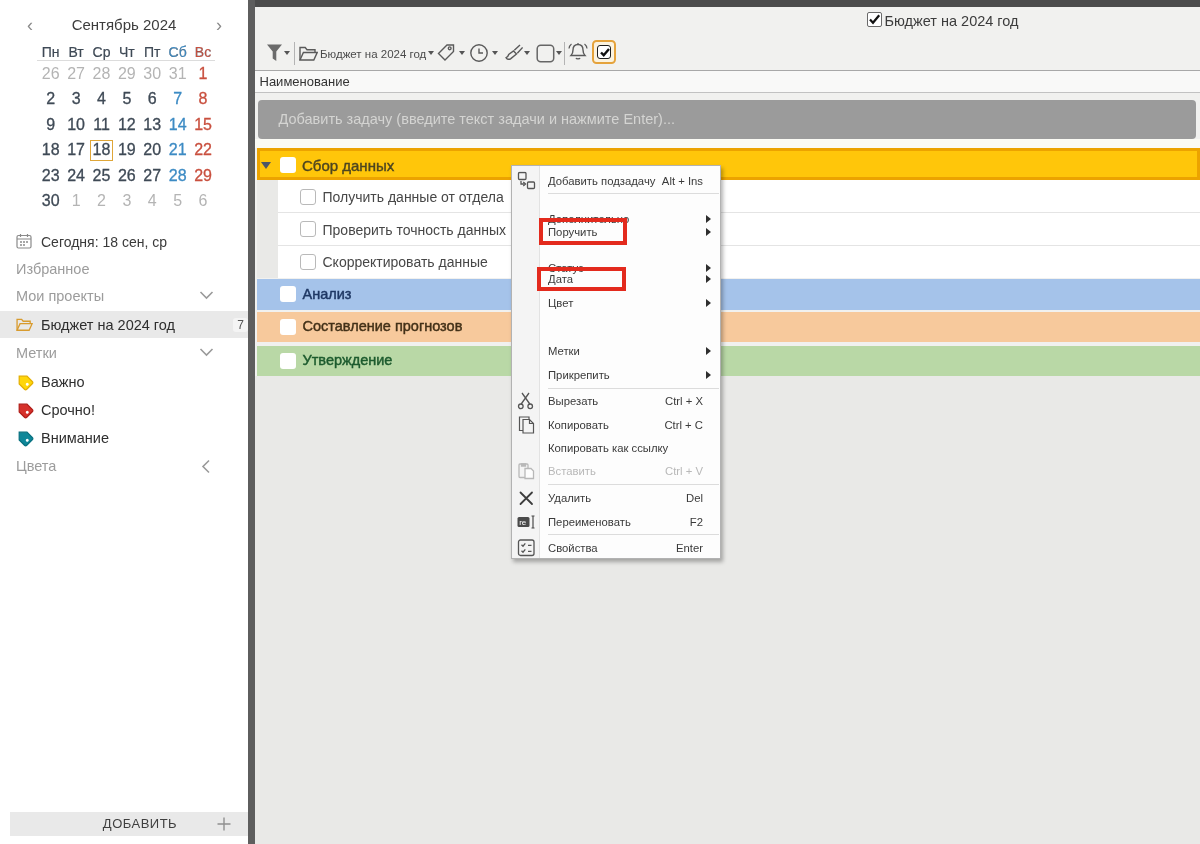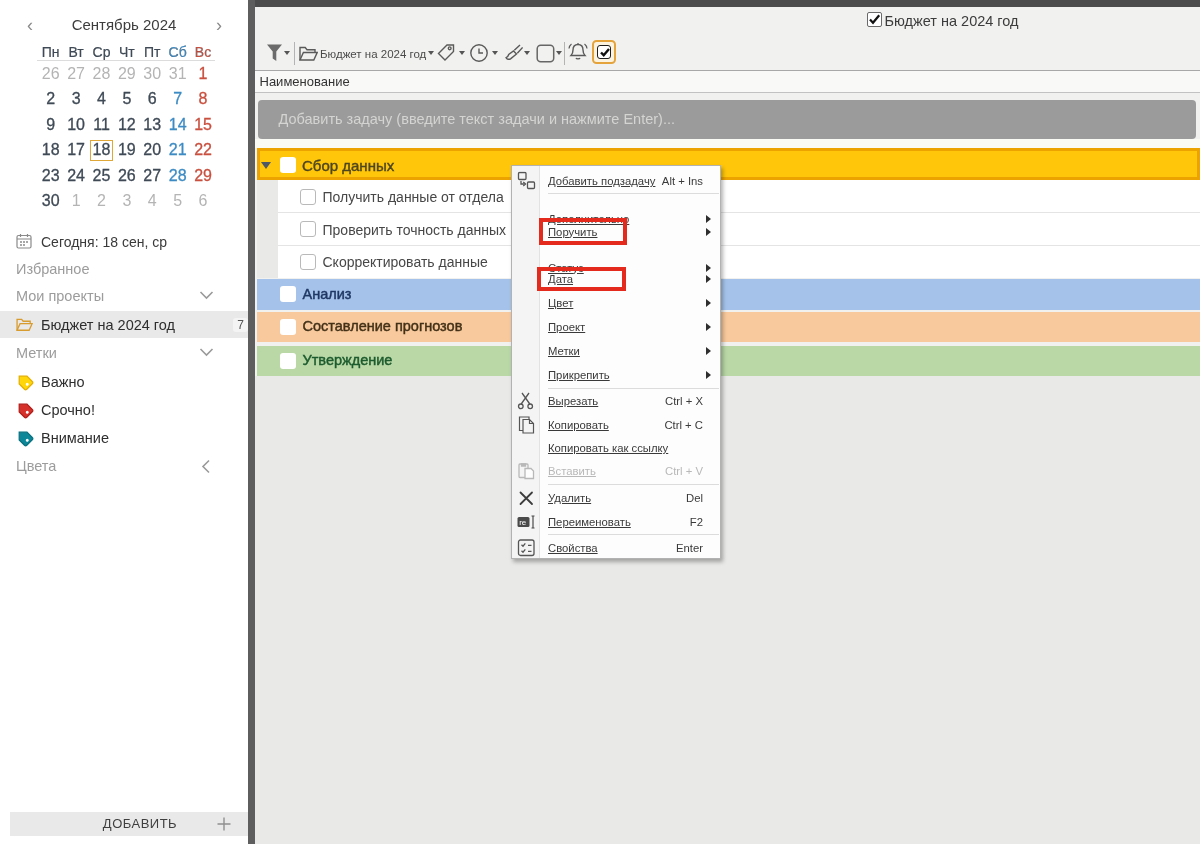--- a/index.html
+++ b/index.html
@@ -20,21 +20,21 @@
 #cal td.dim { color:#b4b4b4; -webkit-text-stroke:0 transparent; }
 .sb-gray { position:absolute; left:16px; font-size:14.5px; color:#9c9c9c; }
 .sb-item { position:absolute; left:41px; font-size:14.5px; color:#2e2e2e; }
 
 .row-label { position:absolute; font-size:14px; color:#3c3c3c; }
 .cb { position:absolute; width:16px; height:16px; background:#fff; border:1px solid #b9b9b9; border-radius:3px; }
 
 #menu { position:absolute; left:511px; top:165px; width:210px; height:394px; background:#fdfdfd; border:1px solid #b2b2b2; box-shadow:2px 3px 4px rgba(0,0,0,0.3); }
 #menu .gutline { position:absolute; left:0; top:0; width:28px; height:100%; background:#f4f4f4; border-right:1px solid #e2e2e2; }
 .mi { position:absolute; left:0; width:100%; height:24px; }
-.mi .lab { position:absolute; left:36px; top:50%; transform:translateY(-50%); font-size:11.3px; color:#3a3a3a; white-space:nowrap;text-decoration:underline; }
+.mi .lab { position:absolute; left:36px; top:50%; transform:translateY(-50%); font-size:11.3px; color:#3a3a3a; white-space:nowrap; }
 .mi .sc { position:absolute; right:17px; top:50%; transform:translateY(-50%); font-size:11.3px; color:#3a3a3a; }
 .mi .arr { position:absolute; right:9px; top:50%; transform:translateY(-50%); width:0; height:0; border-left:5px solid #2f2f2f; border-top:4.5px solid transparent; border-bottom:4.5px solid transparent; }
 .msep { position:absolute; left:36px; right:1px; height:1px; background:#dcdcdc; }
 .mico { position:absolute; left:5px; top:50%; transform:translateY(-50%); width:19px; height:19px; }
 .redbox { position:absolute; border:4px solid #e32a1d; background:transparent; z-index:30; }
 </style>
 </head>
 <body>
 <div id="sidebar">
   <div class="cal-arrow" style="left:18px;">‹</div>
@@ -294,24 +294,20 @@
       <span class="arr"></span>
     </div>
   <div class="mi" style="top:101px;">
       <span class="lab">Дата</span>
       <span class="arr"></span>
     </div>
   <div class="mi" style="top:125px;">
       <span class="lab">Цвет</span>
       <span class="arr"></span>
     </div>
-  <div class="mi" style="top:149px;">
-      <span class="lab">Проект</span>
-      <span class="arr"></span>
-    </div>
   <div class="mi" style="top:172.5px;">
       <span class="lab">Метки</span>
       <span class="arr"></span>
     </div>
   <div class="mi" style="top:196.5px;">
       <span class="lab">Прикрепить</span>
       <span class="arr"></span>
     </div>
   <div class="msep" style="top:221.5px;"></div>
   <div class="mi" style="top:223px;">

